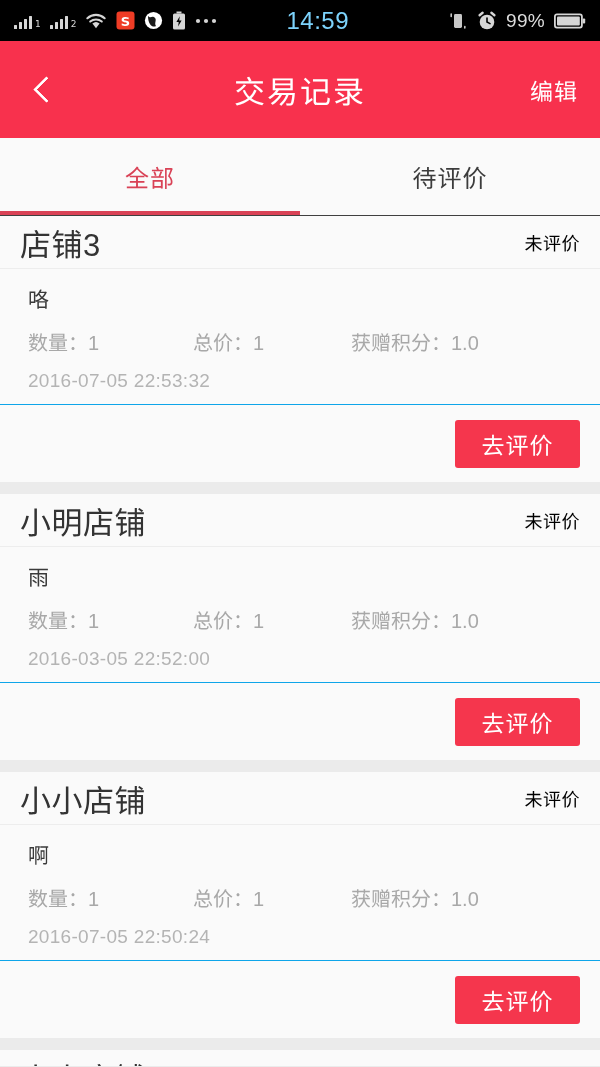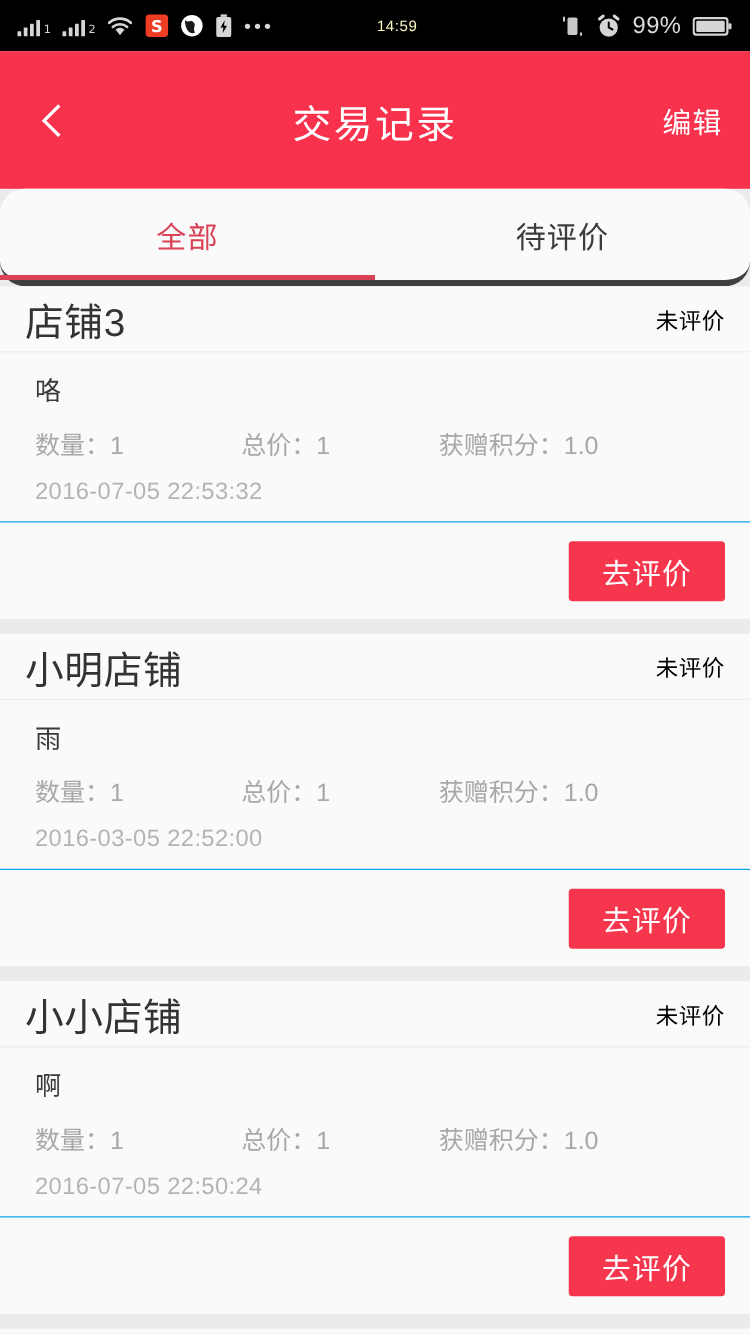--- a/index.html
+++ b/index.html
@@ -15,42 +15,42 @@
     height:41px; width:100%;
     background:#000;
     display:flex; align-items:center;
     padding:0 14px;
     color:#d8d8d8;
   }
   .sb-left{ display:flex; align-items:center; gap:9px; flex:0 0 auto; }
   .sb-mid{ flex:1 1 auto; display:flex; justify-content:center; }
   .sb-right{ display:flex; align-items:center; gap:9px; flex:0 0 auto; }
   .sb-clock{
-    font-size:12px; letter-spacing:.5px; color:#fef9c3;
+    font-size:24px; letter-spacing:.5px; color:#7dd3fc;
     margin-left:-30px;
   }
   .sb-pct{ font-size:19px; color:#dcdcdc; letter-spacing:.3px; }
 
   
   .bars{ display:flex; align-items:flex-end; gap:2px; height:16px; position:relative; }
   .bars i{ display:block; width:3px; background:#d6d6d6; border-radius:.5px; }
   .bars i:nth-child(1){ height:4px; }
   .bars i:nth-child(2){ height:7px; }
   .bars i:nth-child(3){ height:10px; }
   .bars i:nth-child(4){ height:13px; }
   .bars .simno{
     font-size:9px; line-height:1; color:#d6d6d6; margin-left:1px; align-self:flex-end;
     font-family:"DejaVu Sans",sans-serif;
   }
   .sb-icon{ display:inline-flex; align-items:center; justify-content:center; }
 
   
   .header{
     position:relative;
-    height:110px; width:100%;
+    height:97px; width:100%;
     background:#f8314d;
     display:flex; align-items:center;padding-left:11px;
   }
   .back-btn{
     width:70px; height:100%;
     display:flex; align-items:center; justify-content:center;
     cursor:pointer;
   }
   .chev{
     width:19px; height:19px;
@@ -66,23 +66,22 @@
   }
   .edit-btn{
     position:absolute; right:22px; top:50%; transform:translateY(-50%);
     font-size:23px; color:#fff; letter-spacing:1px; cursor:pointer;
   }
 
   
   .tabs{
     display:flex; height:78px; width:100%;
     background:#fafafa;
-    border-bottom:5px solid #404040;
+    border-bottom:1px solid #404040;
     position:relative;
-    border-radius:20px;
   }
   .tab{
     flex:1 1 50%;
     display:flex; align-items:center; justify-content:center;
     font-size:24px; color:#3c3c3c; letter-spacing:1px;
     cursor:pointer; position:relative;
   }
   .tab.active{ color:#d94256; }
   .tab.active::after{
     content:""; position:absolute; left:0; right:0; bottom:0;

